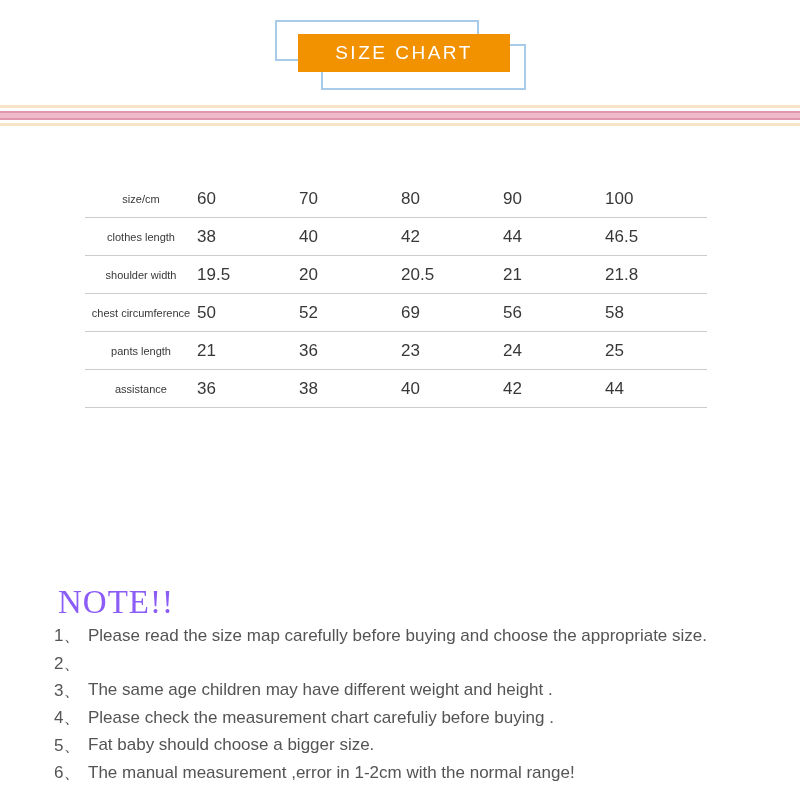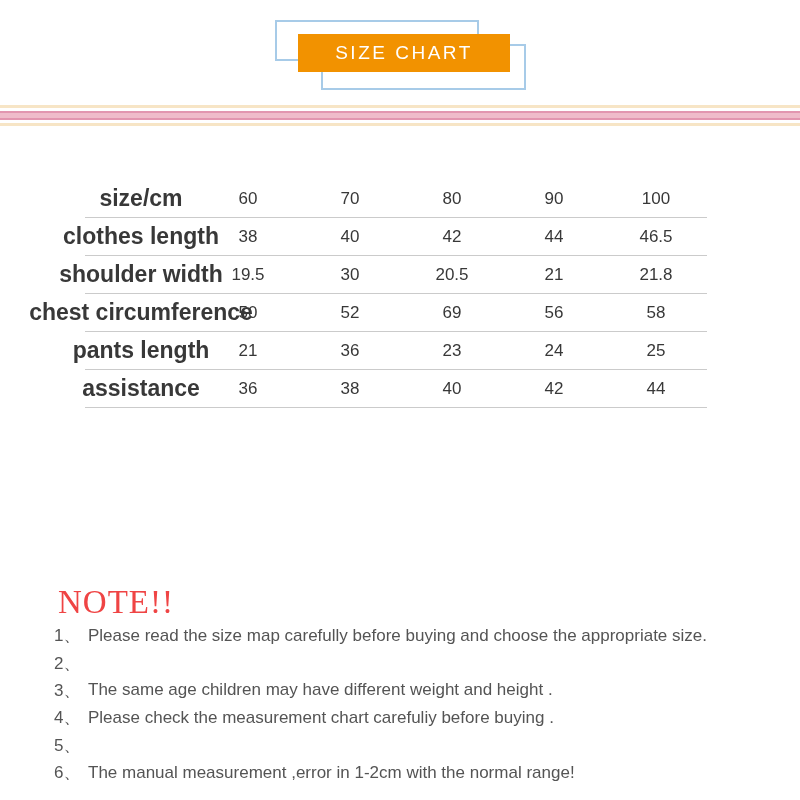--- a/index.html
+++ b/index.html
@@ -23,26 +23,26 @@
   .s.white{height:3px;background:#ffffff;}
   .s.pink{height:2px;background:#e295af;}
   .s.pinklight{height:5px;background:#efbbca;}
   
   .size-table{position:absolute;left:85px;top:180px;width:622px;}
   .t-row{
     display:grid;grid-template-columns:112px 1fr 1fr 1fr 1fr 1fr;
     align-items:center;height:37px;border-bottom:1px solid #cbcbcb;
   }
   .t-label{display:flex;justify-content:center;}
-  .t-label span{white-space:nowrap;font-size:23px;color:#383838;font-weight:bold;}
-  .t-cell{text-align:center;font-size:17px;color:#383838;}
+  .t-label span{white-space:nowrap;font-size:11px;color:#383838;}
+  .t-cell{text-align:left;font-size:17px;color:#383838;}
   
   .note-title{
     position:absolute;left:58px;top:584px;
-    font-family:"Liberation Serif", serif;font-size:33px;color:#ef4444;letter-spacing:1px;
+    font-family:"Liberation Serif", serif;font-size:33px;color:#8b5cf6;letter-spacing:1px;
   }
   .notes{position:absolute;left:54px;top:622px;margin:0;padding:0;list-style:none;width:720px;}
   .notes li{height:27.4px;display:flex;align-items:center;color:#545454;font-size:17px;}
   .notes .num{min-width:34px;flex:0 0 auto;}
   .notes .txt{white-space:nowrap;}
 </style>
 </head>
 <body>
 
 <div class="banner">
@@ -82,21 +82,21 @@
     <div class="t-cell">40</div>
     <div class="t-cell">42</div>
     <div class="t-cell">44</div>
     <div class="t-cell">46.5</div>
   </div>
   <div class="t-row">
     <div class="t-label">
         <span>shoulder width</span>
       </div>
     <div class="t-cell">19.5</div>
-    <div class="t-cell">30</div>
+    <div class="t-cell">20</div>
     <div class="t-cell">20.5</div>
     <div class="t-cell">21</div>
     <div class="t-cell">21.8</div>
   </div>
   <div class="t-row">
     <div class="t-label">
         <span>chest circumference</span>
       </div>
     <div class="t-cell">50</div>
     <div class="t-cell">52</div>
@@ -139,18 +139,19 @@
   <li>
     <span class="num">3、</span>
     <span class="txt">The same age children may have different weight and height .</span>
   </li>
   <li>
     <span class="num">4、</span>
     <span class="txt">Please check  the  measurement chart carefuliy before buying .</span>
   </li>
   <li>
     <span class="num">5、</span>
+    <span class="txt">Fat baby should choose a bigger size.</span>
   </li>
   <li>
     <span class="num">6、</span>
     <span class="txt">The manual measurement ,error in 1-2cm with the normal range!</span>
   </li>
 </ol>
 
 </body></html>

